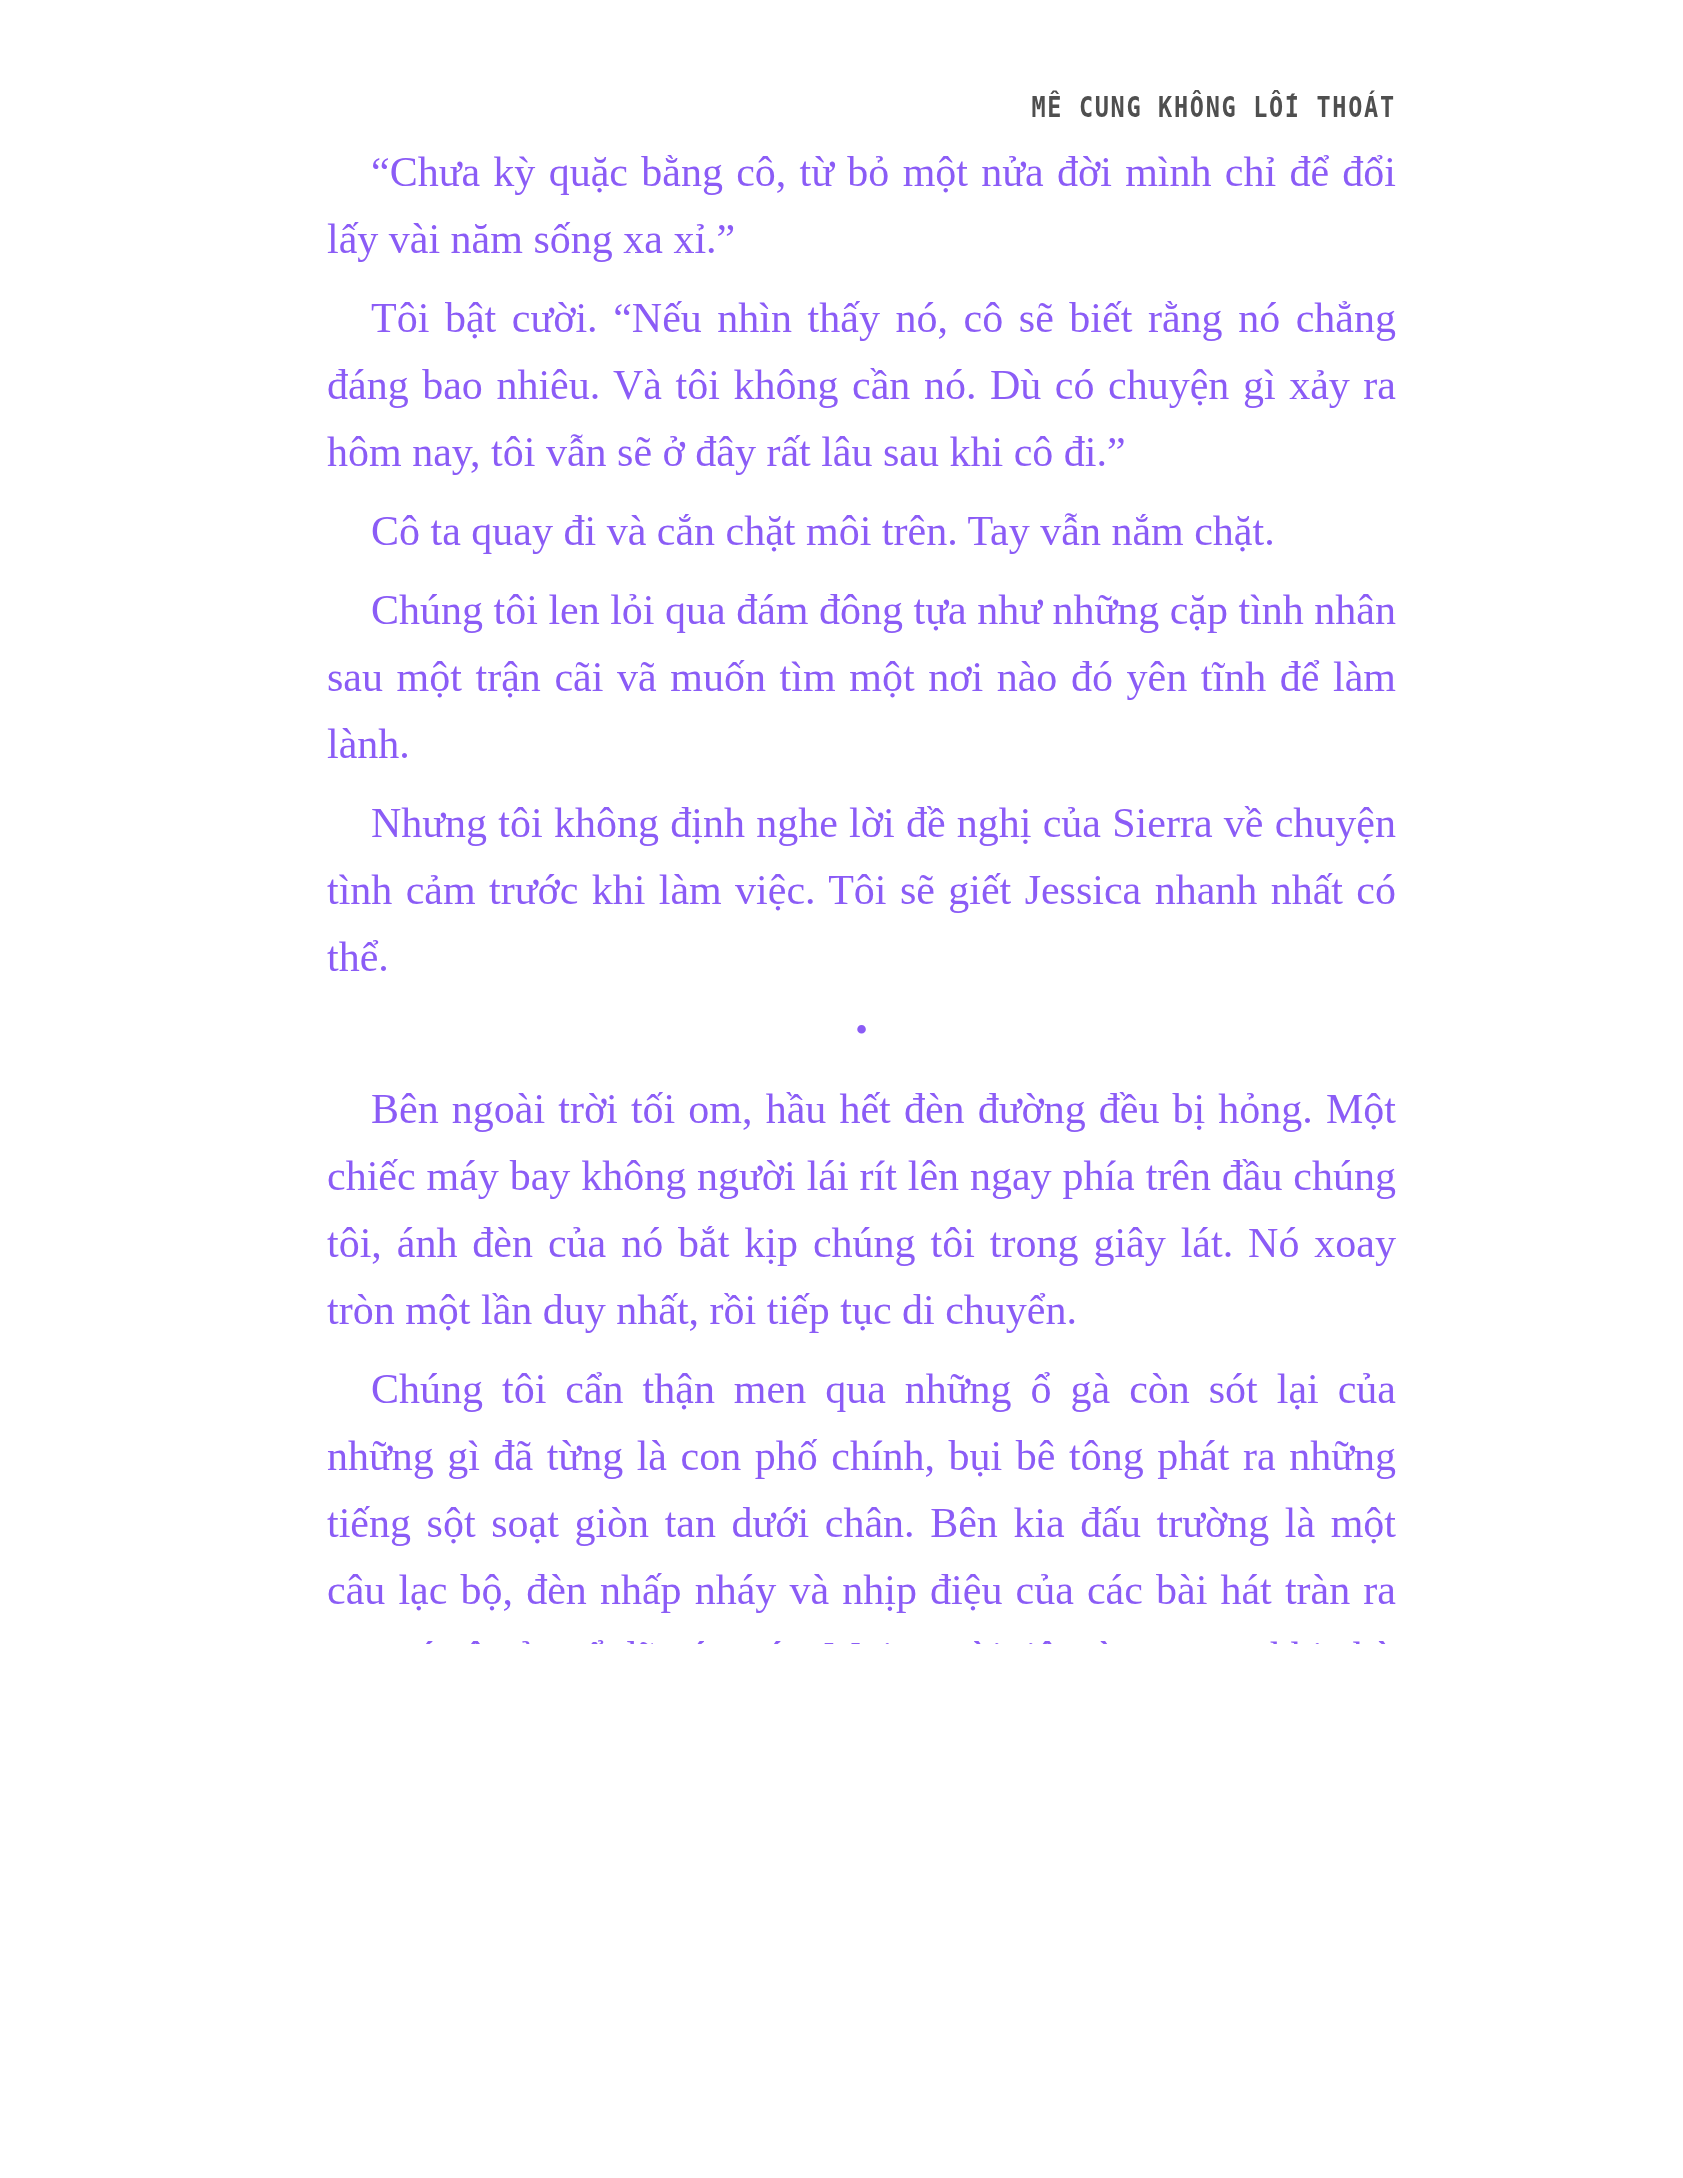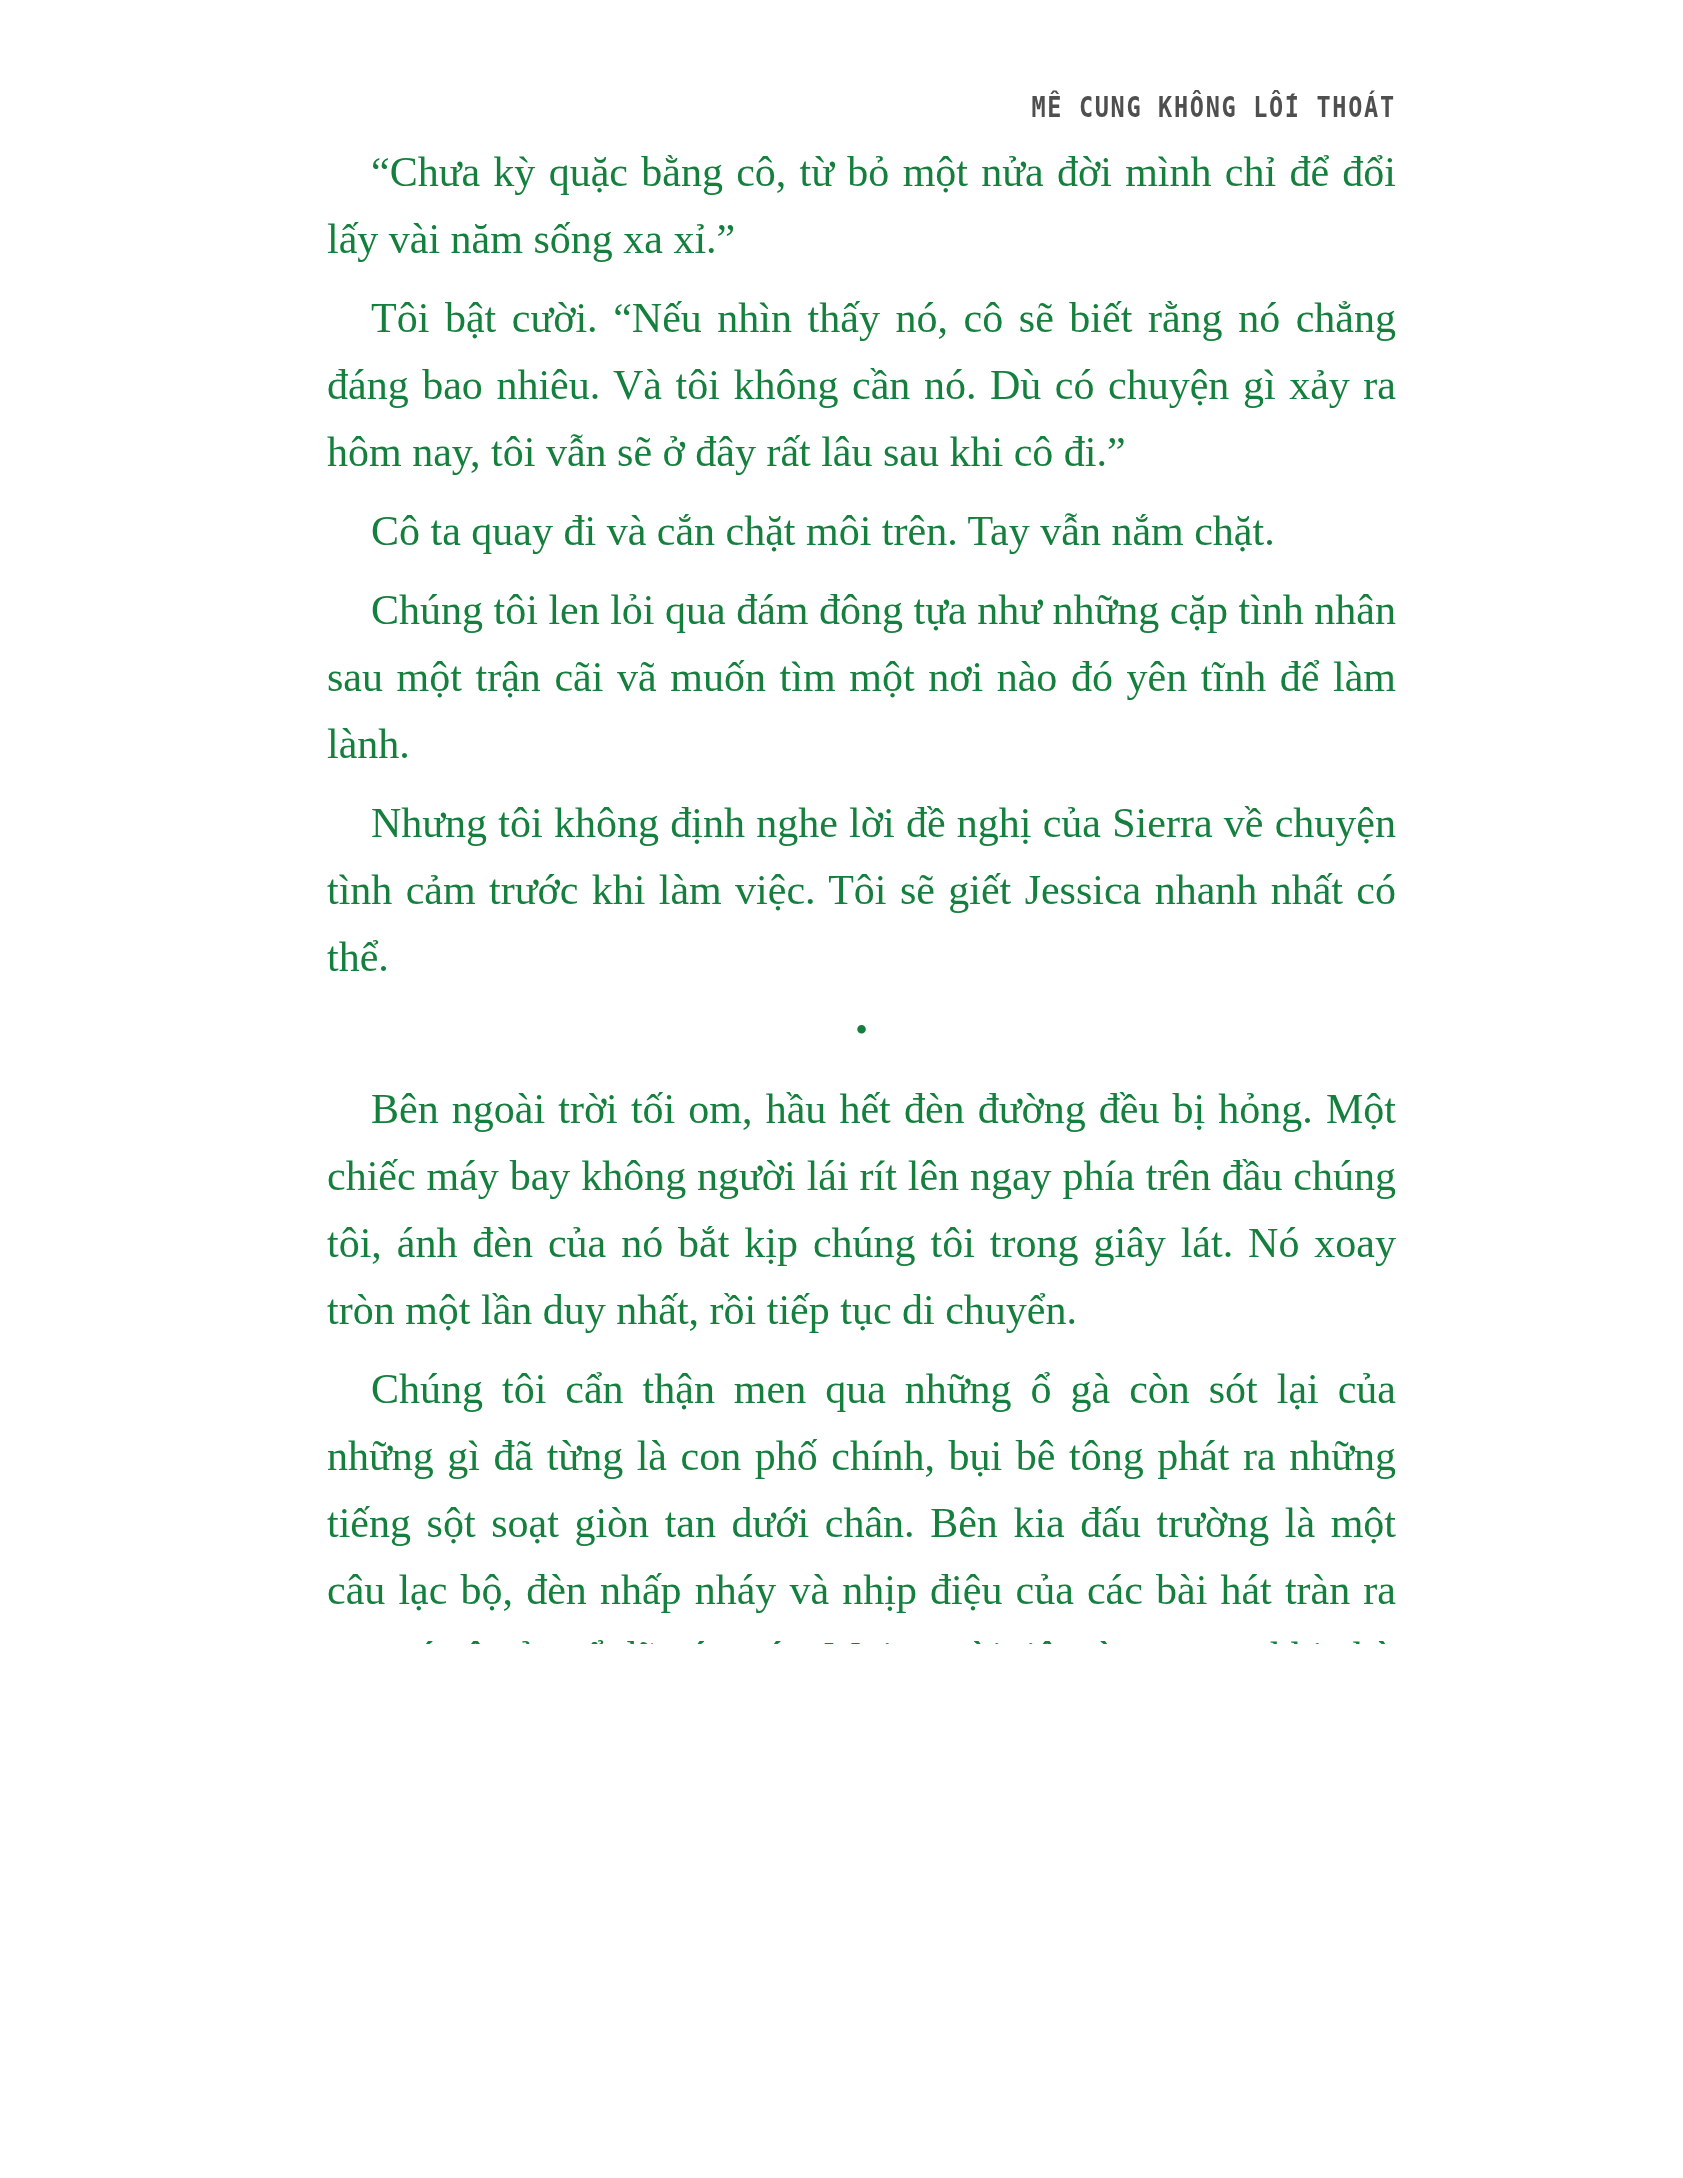--- a/index.html
+++ b/index.html
@@ -34,21 +34,21 @@
     top: 139px;
     width: 1069px;
     color: #1b1b1b;
   }
   .text-block p {
     margin: 0 0 12px 0;
     font-size: 42px;
     line-height: 67px;
     text-align: justify;
     text-indent: 44px;
-    color: #15803d;
+    color: #8b5cf6;
   }
   .section-break {
     margin: 6px 0 18px 0 !important;
     text-align: center !important;
     text-indent: 0 !important;
     font-size: 36px !important;
     line-height: 55px !important;
   }
   .page-number {
     position: absolute;

